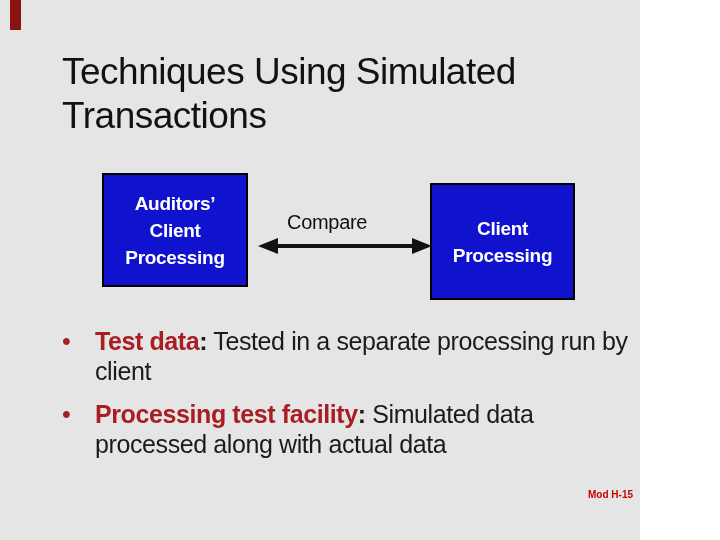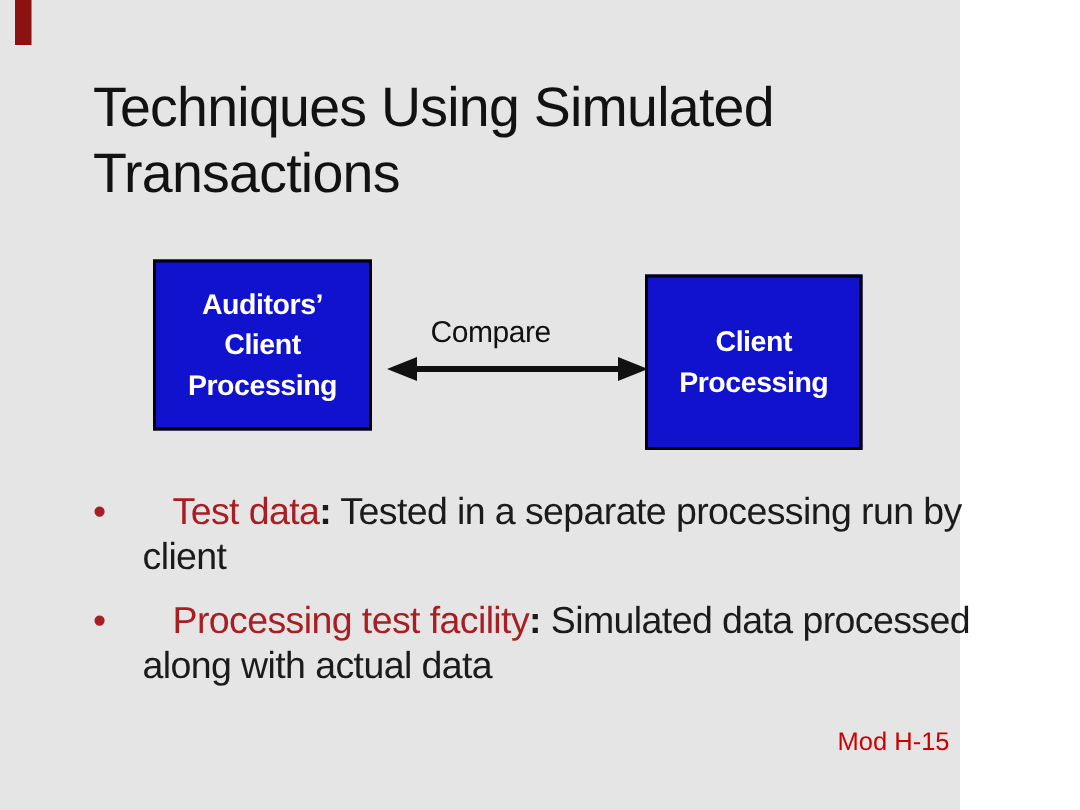--- a/index.html
+++ b/index.html
@@ -61,28 +61,28 @@
     margin-bottom:13px;
     font-size:25px;line-height:30px;letter-spacing:-0.4px;
     color:var(--body-text);
   }
   .bullet-marker{
     width:33px;flex:0 0 33px;
     color:var(--red-text);
     font-size:25px;line-height:30px;
   }
   .bullet-text{flex:1 1 auto;}
-  .bullet-term{color:var(--red-text);font-weight:400;margin-left:20px;}
+  .bullet-term{color:var(--red-text);font-weight:700;}
   .bullet-sep{color:var(--body-text);font-weight:700;}
   .bullet-body{color:var(--body-text);font-weight:400;}
 
   .slide-number{
     position:absolute;right:7px;top:488px;
-    font-size:17px;line-height:14px;
-    color:var(--footer-red);font-weight:400;
+    font-size:10px;line-height:14px;
+    color:var(--footer-red);font-weight:700;
   }
 </style>
 </head>
 <body>
 
 <div class="slide">
 
   <div class="corner-bar"></div>
 
   <div class="title">

